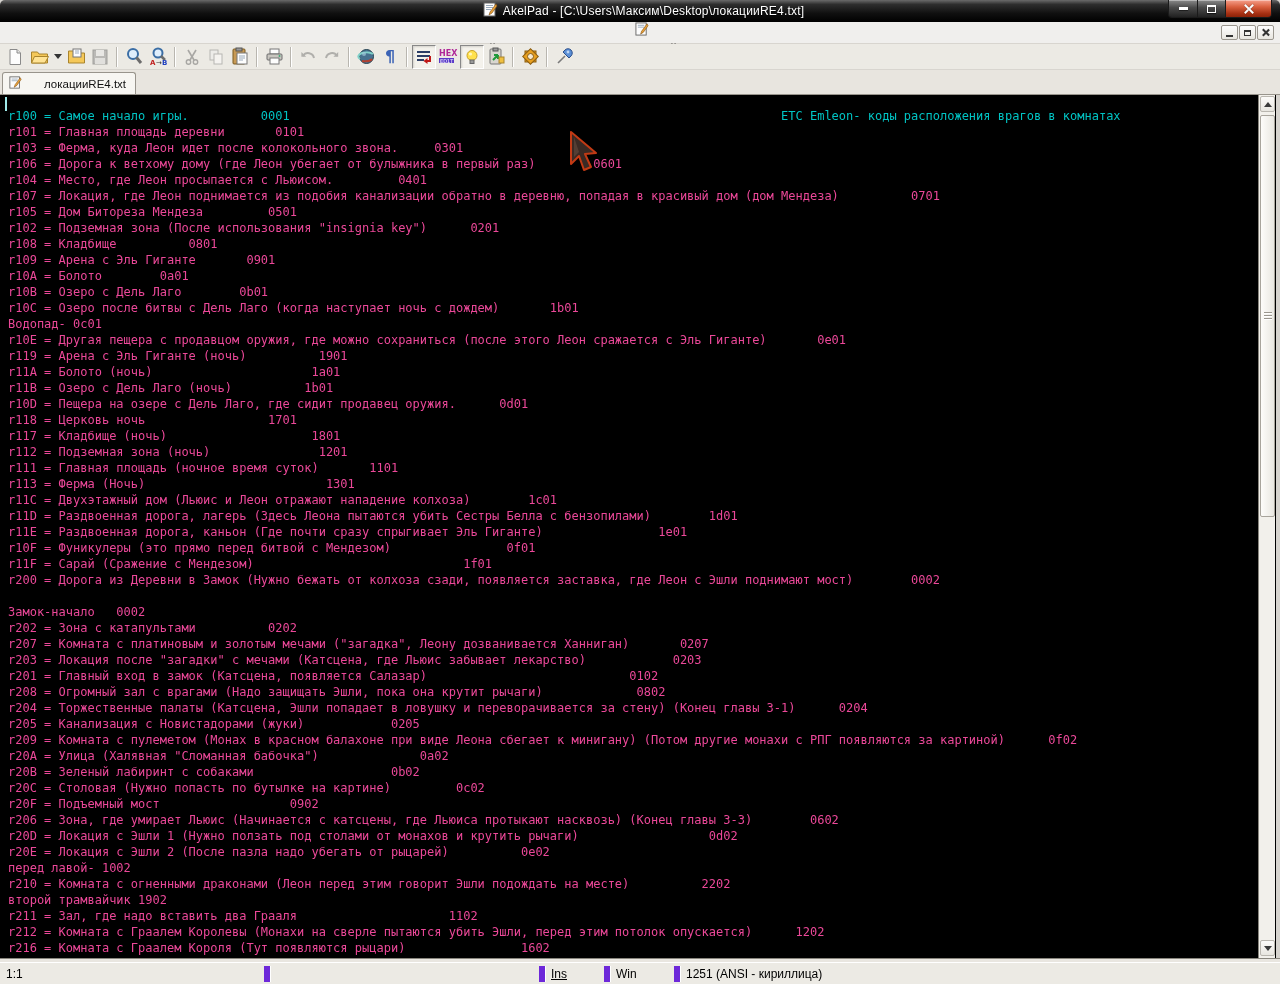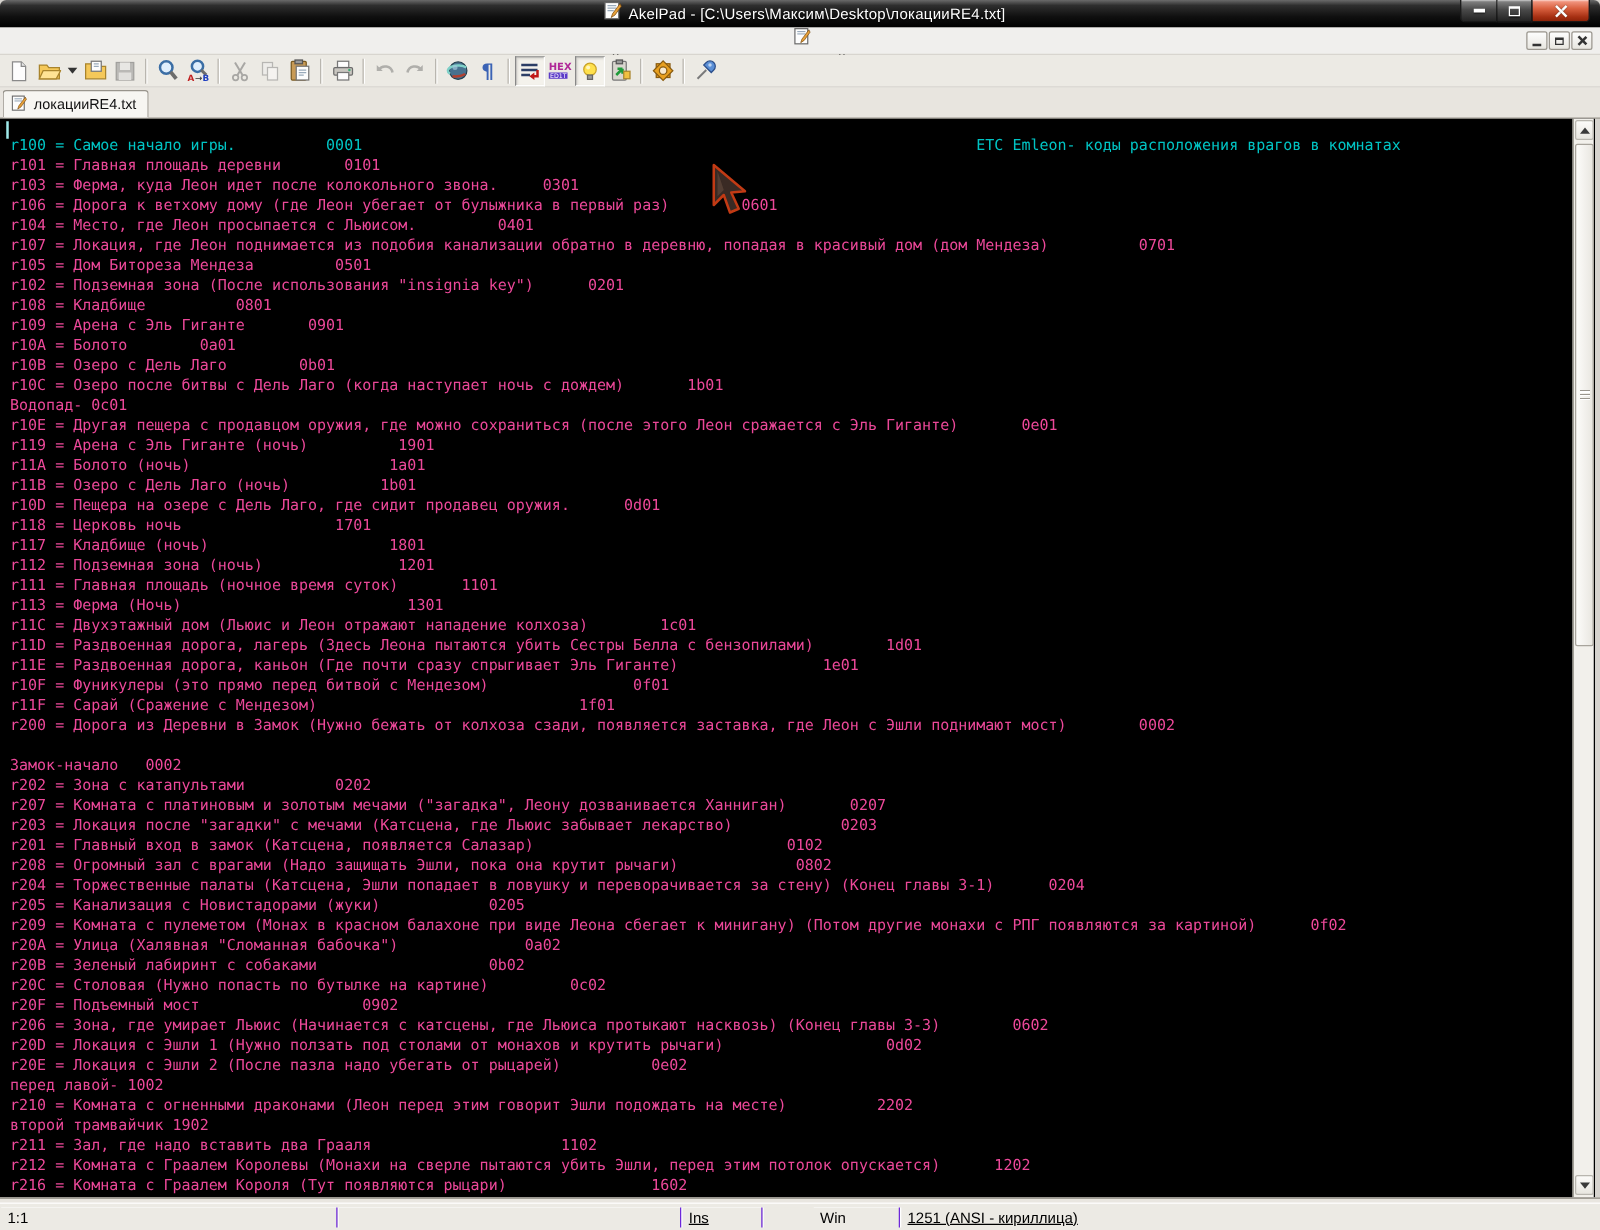--- a/index.html
+++ b/index.html
@@ -47,21 +47,21 @@
   .tb-btn{width:24px;height:24px;display:flex;align-items:center;justify-content:center;border:1px solid transparent;}
   .tb-btn.narrow{width:13px;}
   .tb-btn.disabled{filter:grayscale(1) opacity(.45);}
   .tb-btn.pressed{border:1px solid #888;border-bottom-color:#fff;border-right-color:#fff;background:#f4f2ec;
     box-shadow:inset 1px 1px 2px #0002;}
   .tb-sep{width:2px;height:20px;margin:0 4px;border-left:1px solid #b9b6af;border-right:1px solid #fff;}
   .tb-txt{font-weight:bold;font-family:"DejaVu Sans",sans-serif;}
 
   
   .tabbar{position:absolute;left:0;top:70px;width:1280px;height:25px;background:#e8e5df;border-bottom:1px solid #98948c;}
-  .tab{position:absolute;left:2px;bottom:0;height:22px;display:flex;align-items:center;gap:5px;
+  .tab{position:absolute;left:2px;bottom:0;height:22px;display:flex;align-items:center;gap:22px;
     padding:0 9px 0 6px;background:#f7f6f2;border:1px solid #98948c;border-bottom:none;border-radius:3px 3px 0 0;
     font-size:11.5px;color:#111;}
 
   
   .editor{position:absolute;left:0;top:95px;width:1276px;height:863px;background:#000;overflow:hidden;}
   .editor-text{position:absolute;left:8px;top:13px;white-space:pre;
     font-family:"DejaVu Sans Mono",monospace;font-size:12px;line-height:16px;}
   .line{height:16px;color:#ec4899;}
   .line.hl{color:#00c4c4;}
   .caret{position:absolute;left:5px;top:2px;width:2px;height:14px;background:#9feaea;}
@@ -75,23 +75,23 @@
   .tri-down{width:0;height:0;border-left:4px solid transparent;border-right:4px solid transparent;border-top:5px solid #3a3a3a;}
   .sb-thumb{position:absolute;left:1px;top:20px;width:15px;height:402px;background:linear-gradient(90deg,#fdfcfa,#e9e7e1);
     border:1px solid #a8a49c;border-radius:2px;}
   .sb-grip{position:absolute;left:3px;top:50%;margin-top:-4px;width:8px;height:8px;
     background:repeating-linear-gradient(#9a968e 0 1px,#fff 1px 2px,transparent 2px 3px);}
 
   
   .status-gap{position:absolute;left:0;top:958px;width:1280px;height:4px;background:#e9e6e0;border-top:1px solid #89867e;}
   .statusbar{position:absolute;left:0;top:962px;width:1280px;height:22px;background:#eceae4;
     border-top:1px solid #fff;display:flex;font-size:12px;color:#000;align-items:center;}
-  .sb-sec{height:16px;line-height:16px;padding-left:6px;border-right:1px solid #6d28d9;box-shadow:1px 0 0 #fff;}
-  .sec1{width:270px;} .sec2{width:275px;} .sec3{width:65px;text-decoration:underline;} .sec4{width:70px;margin-left:40px;}
-  .sec5{flex:1;border-right:none;box-shadow:none;text-decoration:underline;}
+  .sb-sec{height:16px;line-height:16px;padding-left:6px;border-right:6px solid #6d28d9;box-shadow:1px 0 0 #fff;}
+  .sec1{width:270px;} .sec2{width:275px;} .sec3{width:65px;text-decoration:underline;} .sec4{width:70px;}
+  .sec5{flex:1;border-right:none;box-shadow:none;}
 
   
   .mouse-cursor{position:absolute;left:563px;top:129px;width:46px;height:46px;}
 </style>
 </head>
 <body>
 
 <div class="titlebar">
   <span class="app-ico">
     <svg width="15" height="15" viewBox="0 0 15 15">

